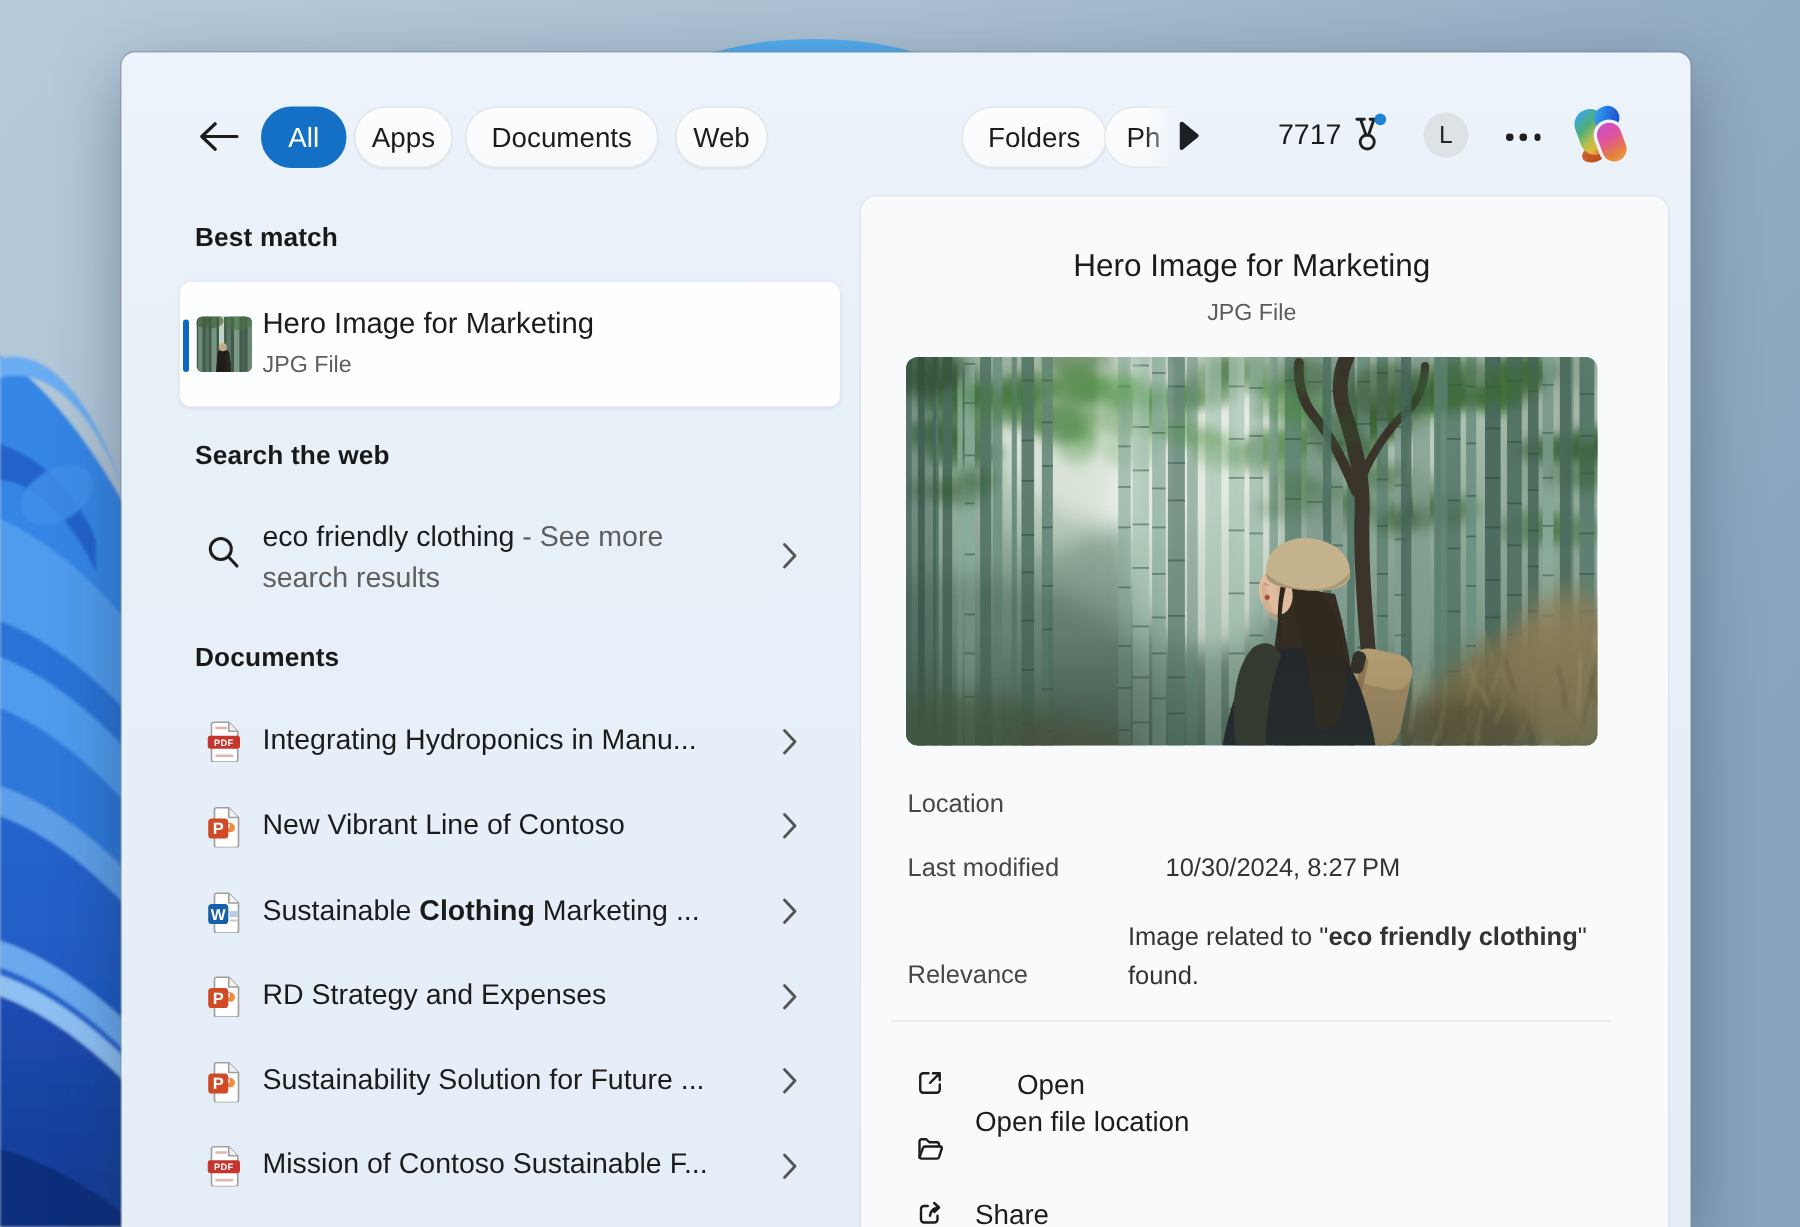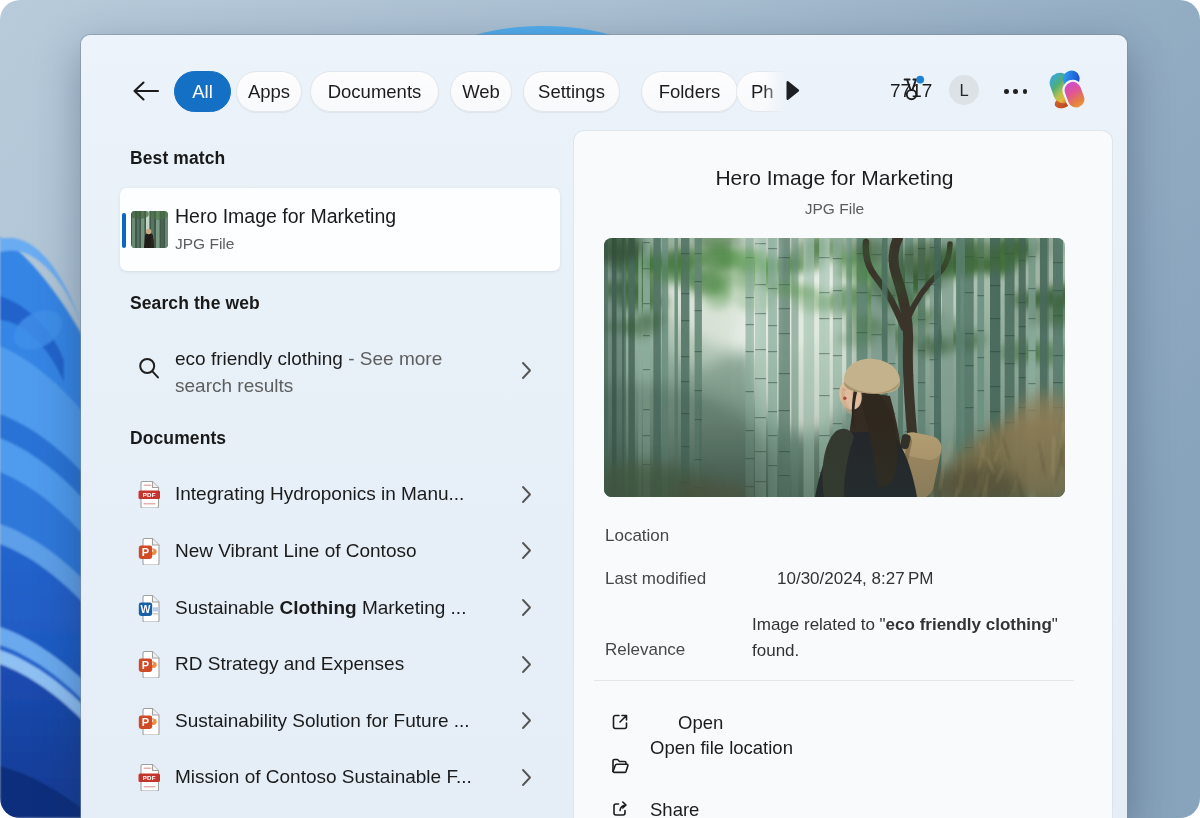--- a/index.html
+++ b/index.html
@@ -1,17 +1,17 @@
 <!DOCTYPE html>
 <html><head>
 <meta charset="utf-8">
 <style>
   * { margin:0; padding:0; box-sizing:border-box; }
   html,body { width:1200px; height:818px; overflow:hidden; font-family:"Liberation Sans", sans-serif; }
-  #stage { position:relative; width:1200px; height:818px; overflow:hidden;border-radius:20px; }
+  #stage { position:relative; width:1200px; height:818px; overflow:hidden; }
   #wallpaper { position:absolute; inset:0; }
   #win { position:absolute; left:81px; top:35px; width:1046px; height:783px;
     border-radius:9px 9px 0 0;
     background:linear-gradient(180deg,#ecf3fa 0%,#e8f0f8 30%,#e5eef7 100%);
     box-shadow:0 0 0 1px rgba(125,138,150,.55), 0 14px 45px rgba(25,45,70,.38);
   }
   .pill { position:absolute; top:36px; height:41px; border-radius:20.5px;
     background:linear-gradient(180deg,#fdfdfe,#f8f9fb);
     border:1px solid #e2e6ea; box-shadow:0 1px 1px rgba(160,170,180,.18);
     color:#1c1c1c; font-size:18.5px; display:flex; align-items:center; justify-content:center; }
@@ -75,27 +75,26 @@
     </g>
   </svg>
   <div id="win">
     <svg style="position:absolute;left:50px;top:44px" width="30" height="24" viewBox="0 0 30 24">
       <path d="M3.5 12 H27 M3.5 12 L12.5 3.5 M3.5 12 L12.5 20.5" stroke="#1c1c1c" stroke-width="2.1" fill="none" stroke-linecap="round" stroke-linejoin="round"></path>
     </svg>
     <div class="pill sel" style="left:93px;width:57px;">All</div>
     <div class="pill" style="left:155px;width:66px;">Apps</div>
     <div class="pill" style="left:229px;width:129px;">Documents</div>
     <div class="pill" style="left:369px;width:62px;">Web</div>
-    <div class="pill" style="left:442px;width:97px;">Settings</div>
     <div class="pill" style="left:560px;width:97px;">Folders</div>
     <div class="pill" style="left:655px;width:74px;-webkit-mask-image:linear-gradient(to right,#000 36%,transparent 68%);mask-image:linear-gradient(to right,#000 36%,transparent 68%);justify-content:flex-start;padding-left:14px;">Ph</div>
     <svg style="position:absolute;left:704px;top:44px" width="16" height="23" viewBox="0 0 16 23">
       <path d="M2.8 3.4 L12.8 11.5 L2.8 19.6 Z" fill="#1d1f22" stroke="#1d1f22" stroke-width="2.6" stroke-linejoin="round"></path>
     </svg>
-    <div style="position:absolute;left:771px;top:45px;font-size:19px;color:#1b1b1b;margin-left:38px;">7717</div>
+    <div style="position:absolute;left:771px;top:45px;font-size:19px;color:#1b1b1b;">7717</div>
     <svg id="rewards" style="position:absolute;left:818px;top:40px" width="28" height="28" viewBox="0 0 28 28">
       <path d="M5.6 4.5 h5 M19.4 4.5 h-5 M8.2 5 L11.7 15.2 M16.8 5 L13.3 15.2" stroke="#1e1e1e" stroke-width="1.9" fill="none" stroke-linecap="round"></path>
       <circle cx="12.5" cy="19.6" r="4.7" fill="none" stroke="#1e1e1e" stroke-width="1.9"></circle>
       <circle cx="21.2" cy="4.6" r="3.9" fill="#1e83d3"></circle>
     </svg>
     <div style="position:absolute;left:868px;top:40px;width:30px;height:30px;border-radius:50%;background:#dde2e7;color:#23262a;font-size:16.5px;display:flex;align-items:center;justify-content:center;">L</div>
     <div style="position:absolute;left:923px;top:54px;width:40px;height:8px;">
       <span style="position:absolute;left:0;width:4.6px;height:4.6px;border-radius:50%;background:#1f1f1f;"></span>
       <span style="position:absolute;left:9.3px;width:4.6px;height:4.6px;border-radius:50%;background:#1f1f1f;"></span>
       <span style="position:absolute;left:18.6px;width:4.6px;height:4.6px;border-radius:50%;background:#1f1f1f;"></span>

